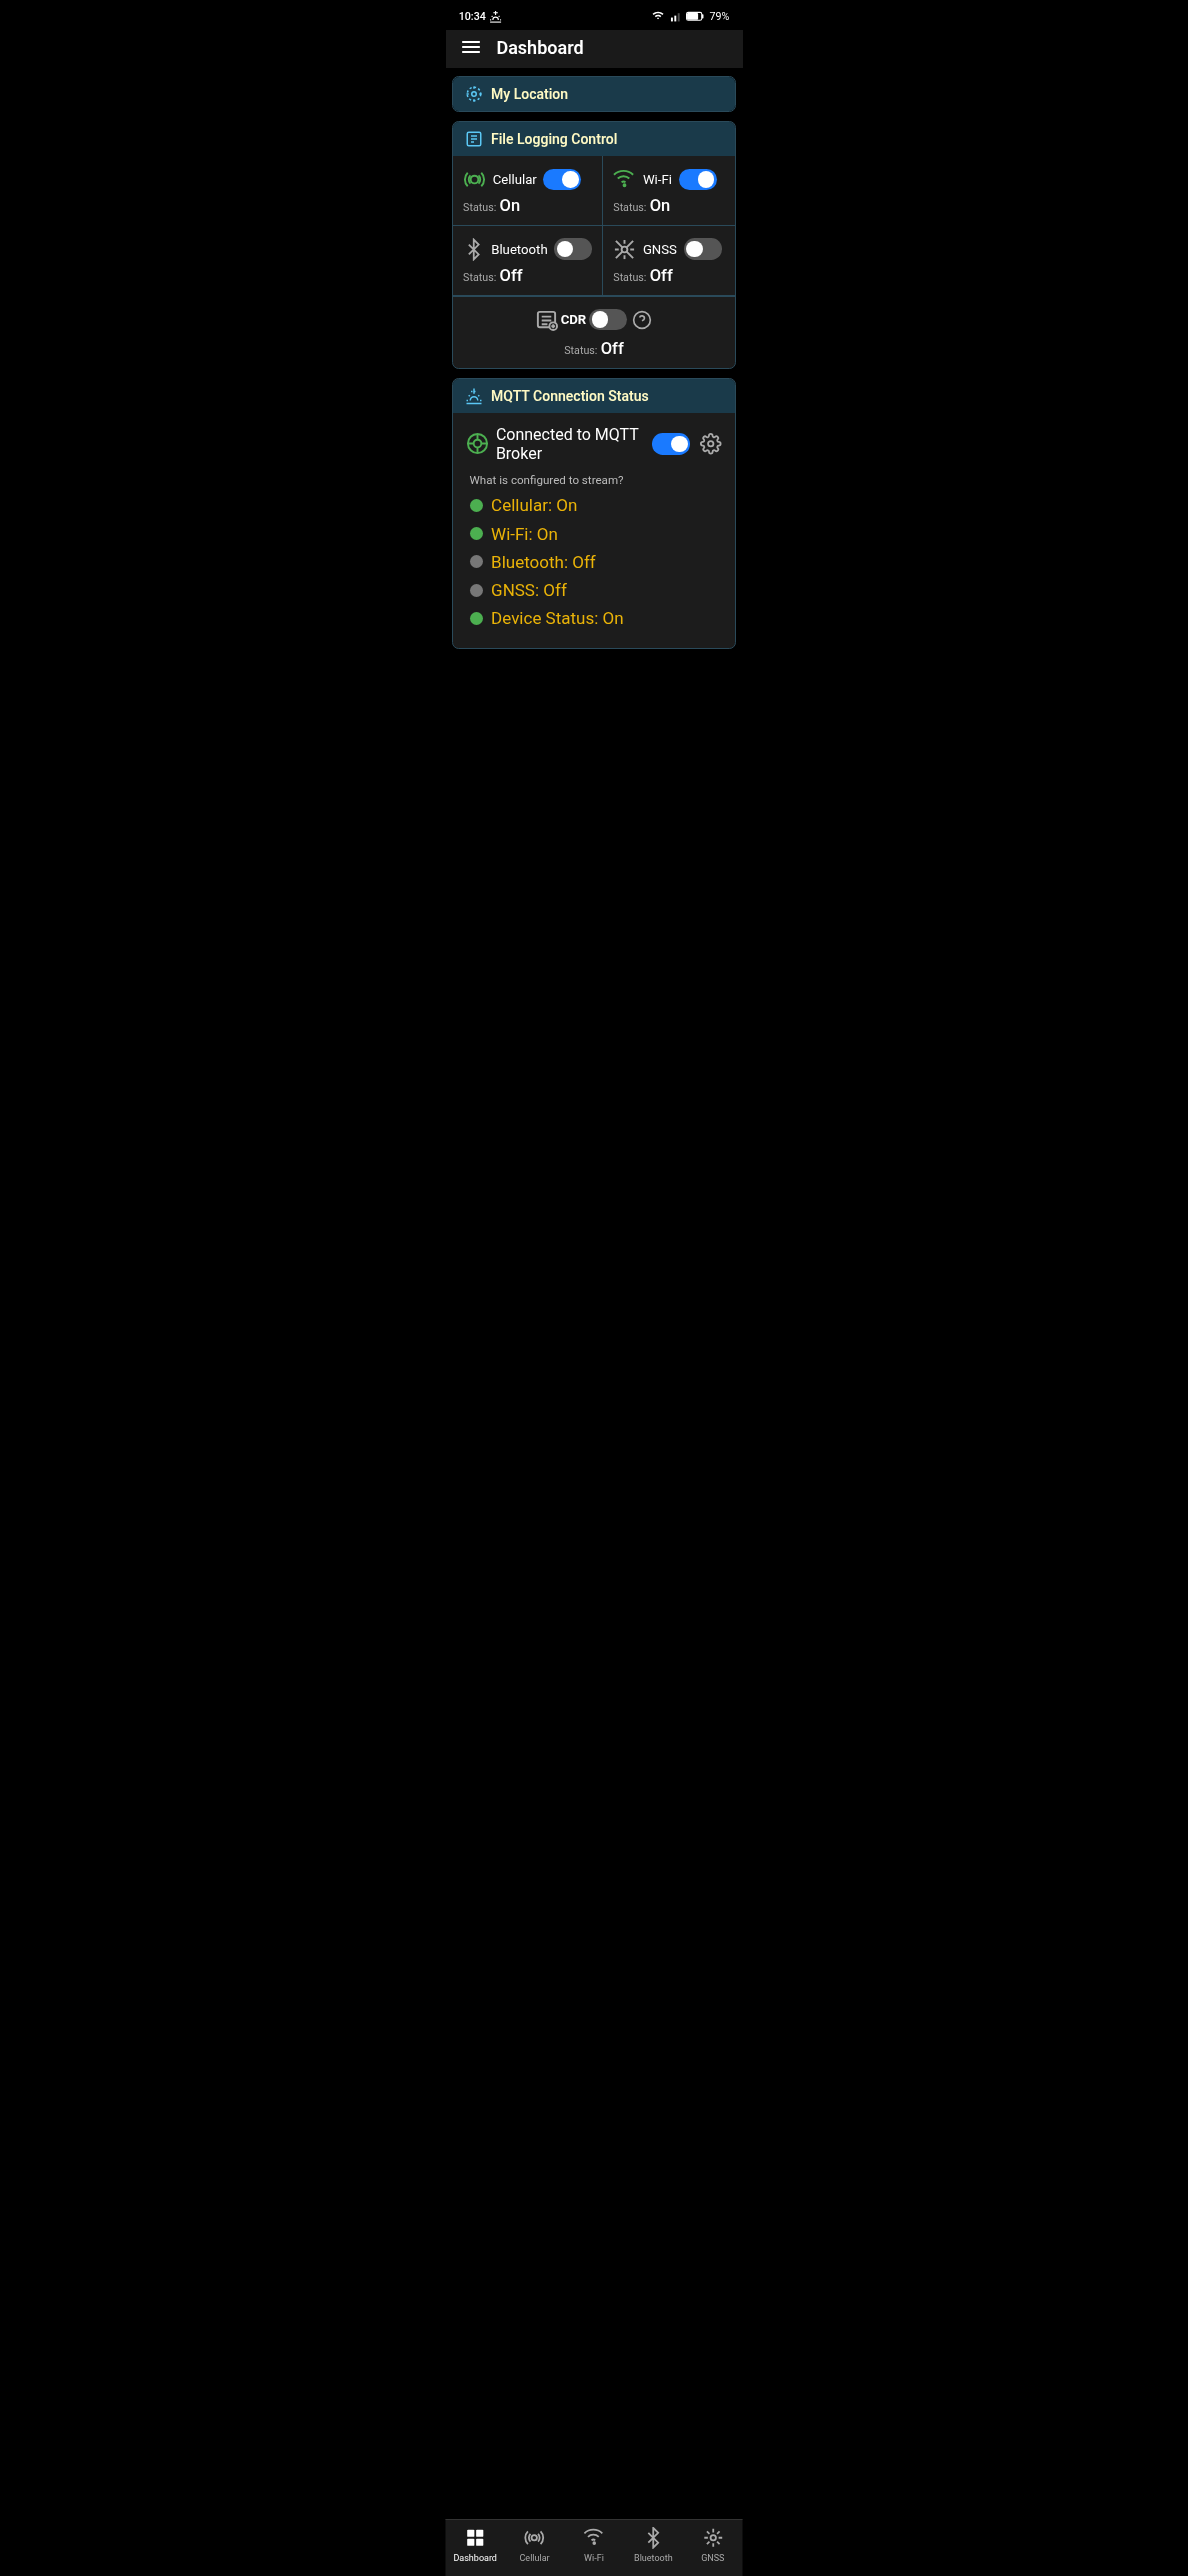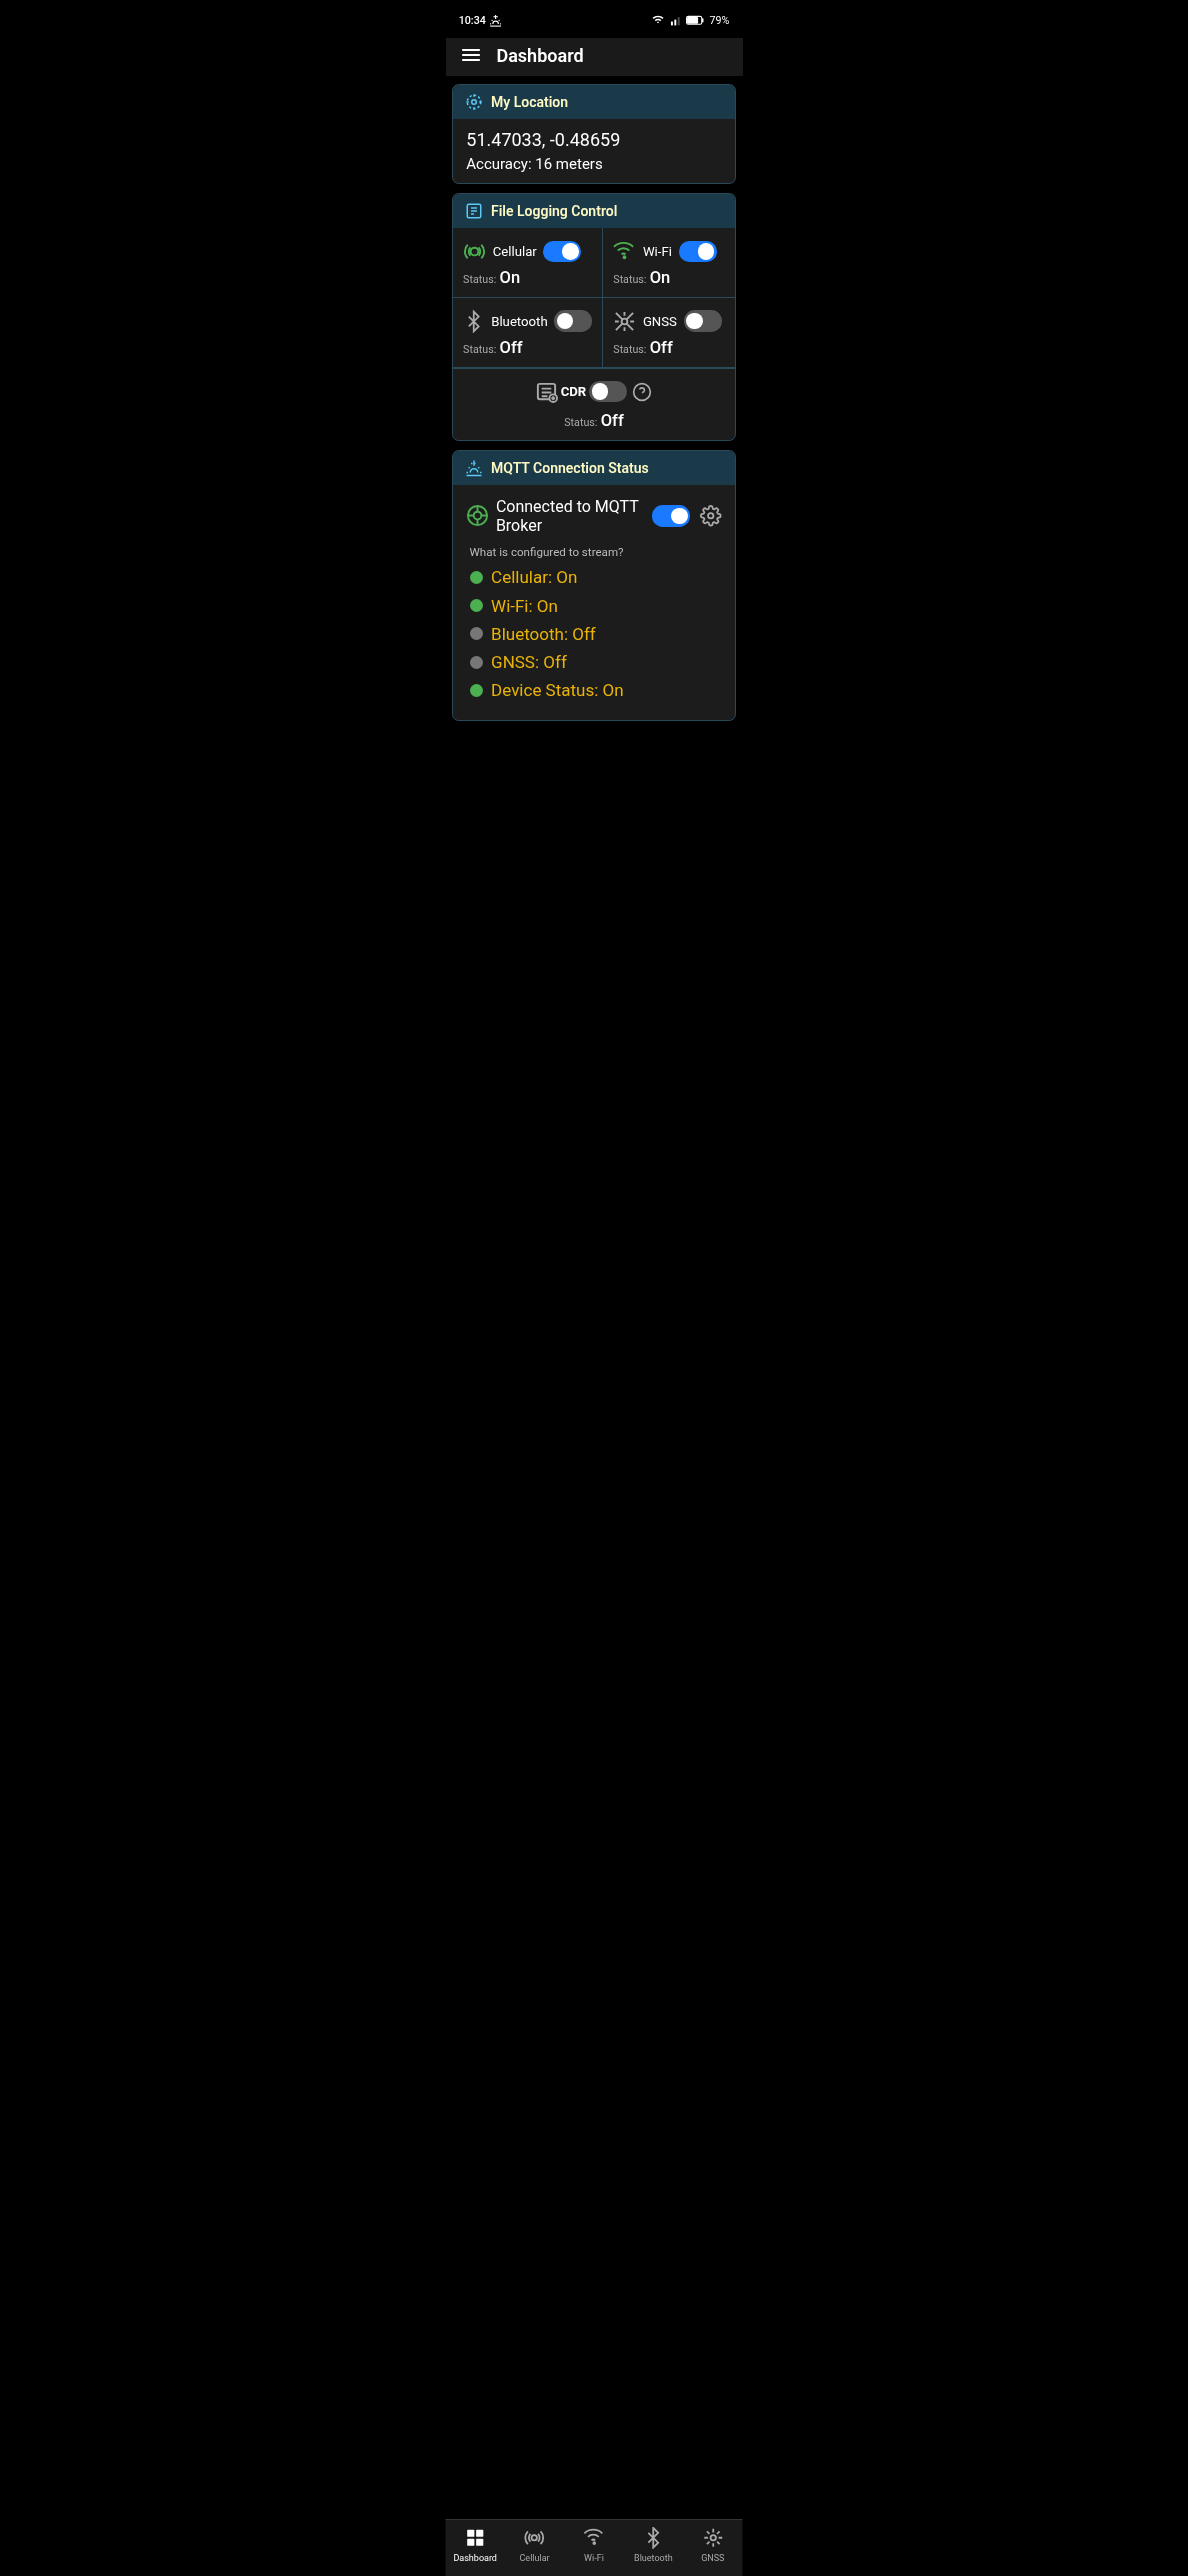--- a/index.html
+++ b/index.html
@@ -13,21 +13,21 @@
       min-height: 644px;
       position: relative;
     }
 
     
     .status-bar {
       display: flex;
       justify-content: space-between;
       align-items: center;
       padding: 6.6px 13.2px 3.3px;
-      height: 38px;
+      height: 30px;
       background: #000;
     }
     .status-bar-left {
       font-size: 10.7px;
       font-weight: 500;
       display: flex;
       align-items: center;
       gap: 3.3px;
     }
     .status-bar-right {
@@ -321,24 +321,20 @@
 <div class="content">
 
   <div class="card">
     <div class="card-header">
       <svg width="18" height="18" viewBox="0 0 24 24" fill="none" stroke="#5bc8f5" stroke-width="2">
         <circle cx="12" cy="12" r="3"></circle>
         <path d="M12 2v3M12 19v3M2 12h3M19 12h3"></path>
         <circle cx="12" cy="12" r="9" stroke-dasharray="3 3"></circle>
       </svg>
       <span class="card-header-title">My Location</span>
-    </div>
-    <div class="card-body">
-      <div class="location-coords">51.47033, -0.48659</div>
-      <div class="location-accuracy">Accuracy: 16 meters</div>
     </div>
   </div>
 
   <div class="card">
     <div class="card-header">
       <svg width="18" height="18" viewBox="0 0 24 24" fill="none" stroke="#5bc8f5" stroke-width="2">
         <rect x="3" y="3" width="18" height="18" rx="2"></rect>
         <line x1="8" y1="12" x2="16" y2="12"></line>
         <line x1="8" y1="8" x2="16" y2="8"></line>
         <line x1="8" y1="16" x2="12" y2="16"></line>

